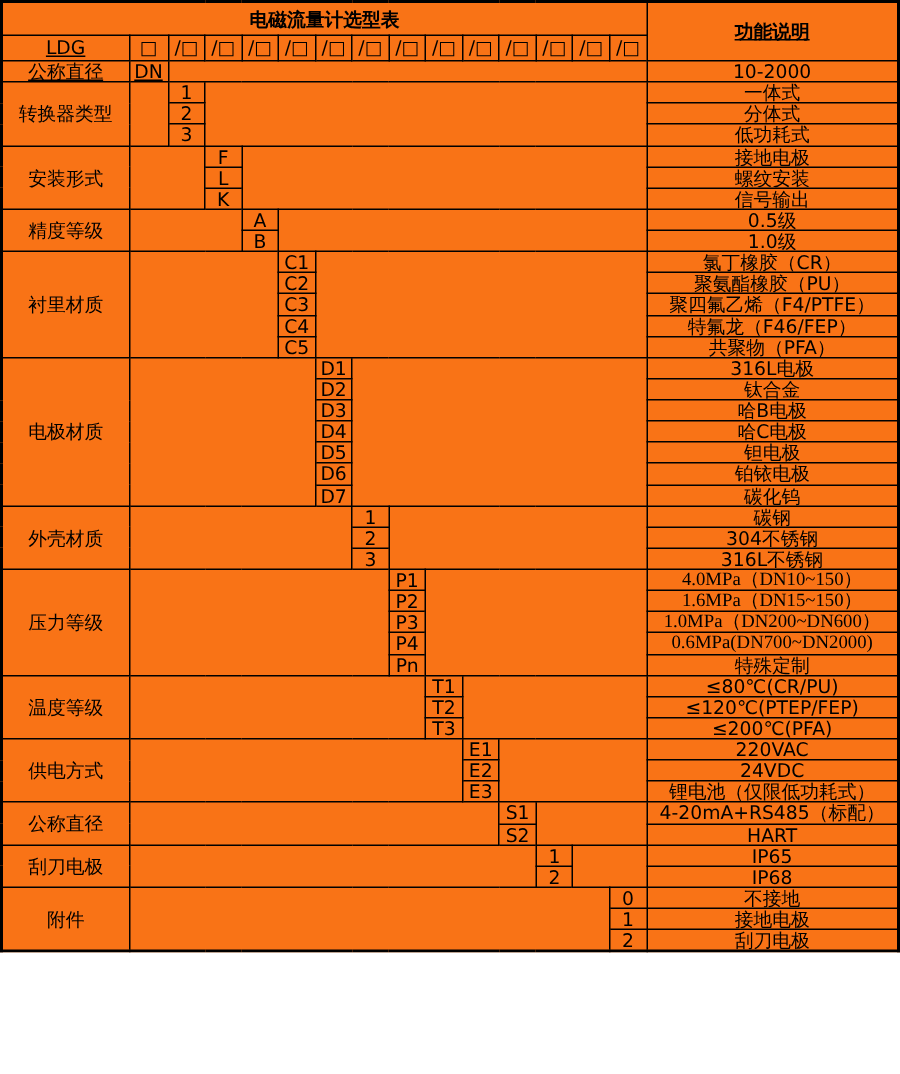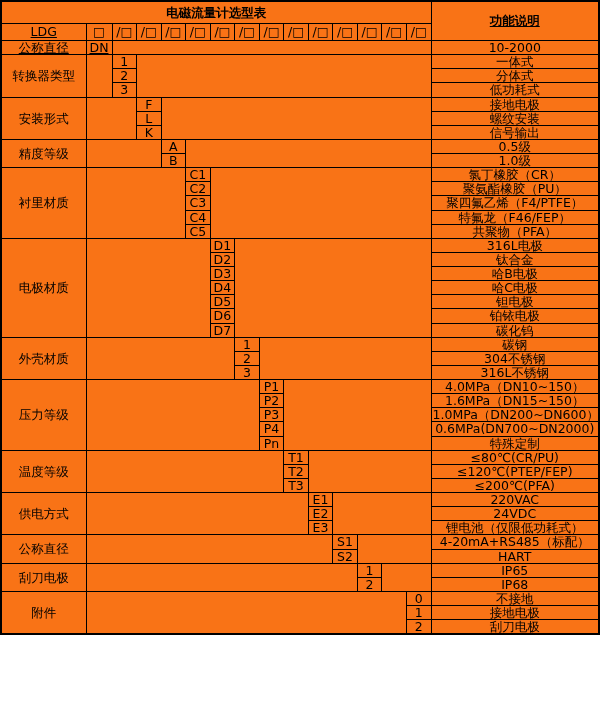--- a/index.html
+++ b/index.html
@@ -32,21 +32,21 @@
     font-weight:bold;
     font-size:14px;
     border-left:2px solid #000;
     text-decoration:underline;
   }
   tr.ldg-row td{height:16px;}
   td.cat{font-size:13.5px;}
   td.cat-left{text-align:left;padding-left:3px;text-decoration:underline;}
   td.code{font-size:12.5px;}
   td.desc{border-left:2px solid #000;}
-  td.desc.left{text-align:left;padding-left:2px;}
+  td.desc.left{text-align:left;padding-left:2px;font-family:Liberation Serif, serif;}
   td.filler{border-left:1px solid #000;}
 </style>
 </head>
 <body>
 
 <table id="selector-table">
   <colgroup>
     <col style="width:85px">
     <col style="width:26px">
     <col>

